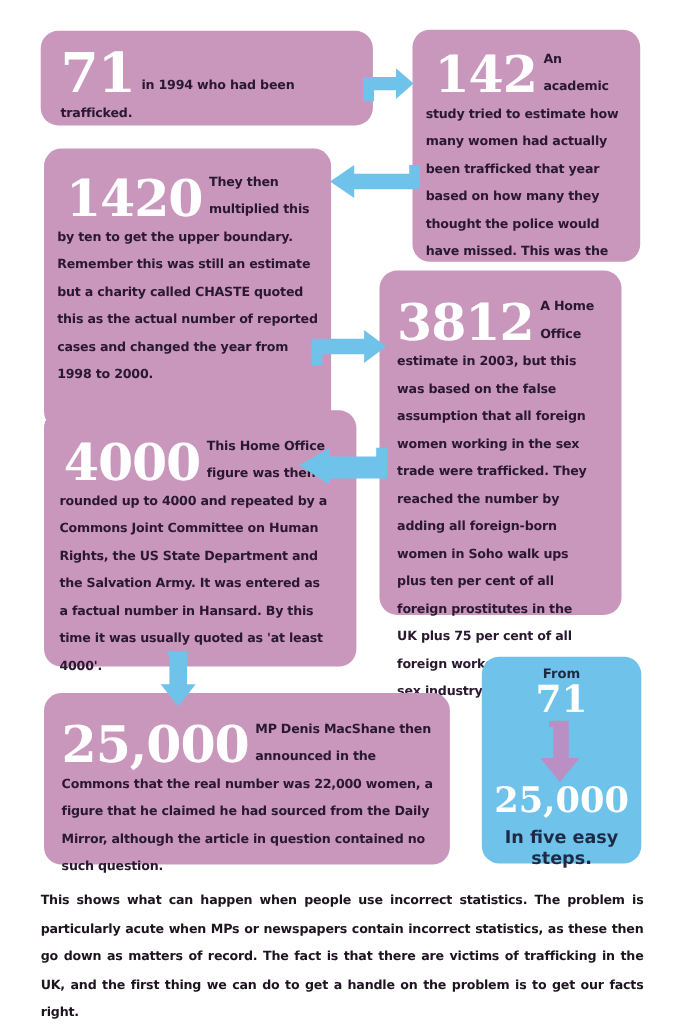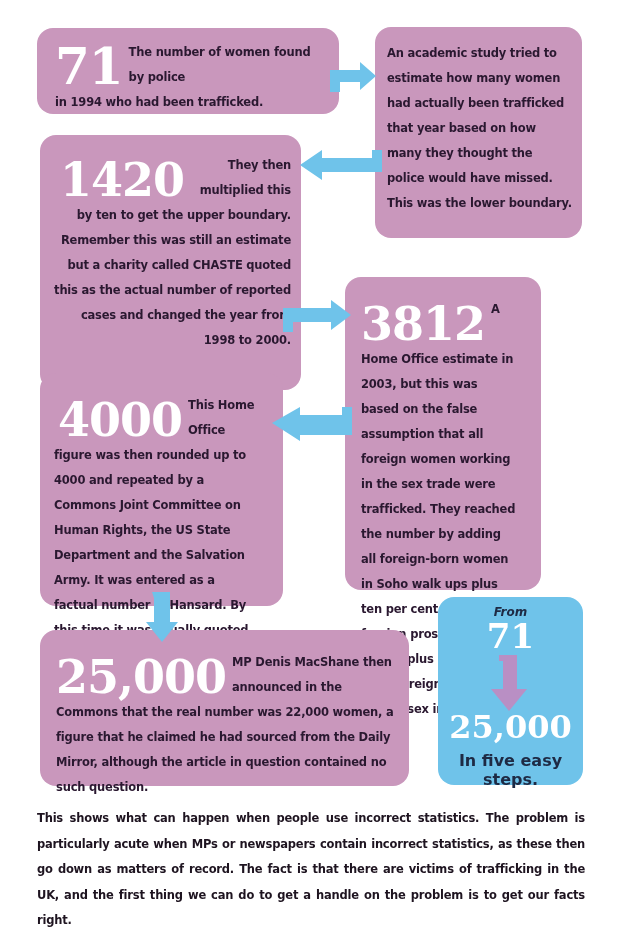--- a/index.html
+++ b/index.html
@@ -17,64 +17,65 @@
   }
   .big {
     float:left; font-family:"DejaVu Serif", serif; font-weight:bold; color:#ffffff;
     line-height:46px; margin-right:6px; margin-top:4px; letter-spacing:-1px;
   }
   .arrow { position:absolute; }
   .summary {
     position:absolute; left:438px; top:597px; width:145px; height:188px;
     background:#6fc3ea; border-radius:16px; text-align:center; color:#1e2a44;
   }
-  .summary .from { font-size:12px; font-weight:bold; margin-top:8px;font-style:italic; }
+  .summary .from { font-size:12px; font-weight:bold; margin-top:8px; }
   .summary .num { font-family:"DejaVu Serif", serif; font-weight:bold; color:#fff; }
   .summary .foot { font-size:16px; font-weight:bold; }
   .conclusion {
     position:absolute; left:37px; top:806px; width:548px;
     font-size:11.5px; font-weight:bold; line-height:25.5px; text-align:justify; color:#1e1420;
     letter-spacing:-0.2px;
   }
 </style>
 </head>
 <body>
 
 <div class="box" style="left:37px;top:28px;width:302px;height:86px;padding:12px 14px 0 18px;">
   <div class="body">
     <span class="big" style="font-size:50px;">71</span>
-    <span>The number of women found by police</span><br>
+    <br>
     <span>in 1994 who had been trafficked.</span>
   </div>
 </div>
 
 <div class="box" style="left:375px;top:27px;width:207px;height:211px;padding:14px 10px 0 12px;">
   <div class="body">
+    <span class="big" style="font-size:46px;margin-left:8px;">142</span>
     <span>An academic study tried to</span>
     <span>estimate how many women had actually been trafficked that year based on how many they thought the police would have missed. This was the lower boundary.</span>
   </div>
 </div>
 
-<div class="box" style="left:40px;top:135px;width:261px;height:255px;padding:18px 10px 0 12px;text-align:right;">
+<div class="box" style="left:40px;top:135px;width:261px;height:255px;padding:18px 10px 0 12px;">
   <div class="body">
     <span class="big" style="font-size:46px;margin-left:8px;">1420</span>
     <span>They then multiplied this by ten to get the</span>
     <span>upper boundary. Remember this was still an estimate but a charity called CHASTE quoted this as the actual number of reported cases and changed the year from 1998 to 2000.</span>
   </div>
 </div>
 
-<div class="box" style="left:345px;top:277px;width:196px;height:313px;padding:20px 24px 0 16px;">
+<div class="box" style="left:345px;top:246px;width:220px;height:313px;padding:20px 24px 0 16px;">
   <div class="body">
     <span class="big" style="font-size:46px;">3812</span>
     <span>A Home Office estimate in 2003,</span>
     <span>but this was based on the false assumption that all foreign women working in the sex trade were trafficked. They reached the number by adding all foreign-born women in Soho walk ups plus ten per cent of all foreign prostitutes in the UK plus 75 per cent of all foreign workers in the UK sex industry.</span>
   </div>
 </div>
 
-<div class="box" style="left:40px;top:373px;width:243px;height:233px;padding:20px 24px 0 14px;">
+<div class="box" style="left:40px;top:373px;width:284px;height:233px;padding:20px 24px 0 14px;">
   <div class="body">
     <span class="big" style="font-size:46px;margin-left:4px;">4000</span>
     <span>This Home Office figure was then</span>
     <span>rounded up to 4000 and repeated by a Commons Joint Committee on Human Rights, the US State Department and the Salvation Army. It was entered as a factual number in Hansard. By this time it was usually quoted as 'at least 4000'.</span>
   </div>
 </div>
 
 <div class="box" style="left:40px;top:630px;width:369px;height:156px;padding:20px 10px 0 16px;">
   <div class="body">
     <span class="big" style="font-size:46px;">25,000</span>

